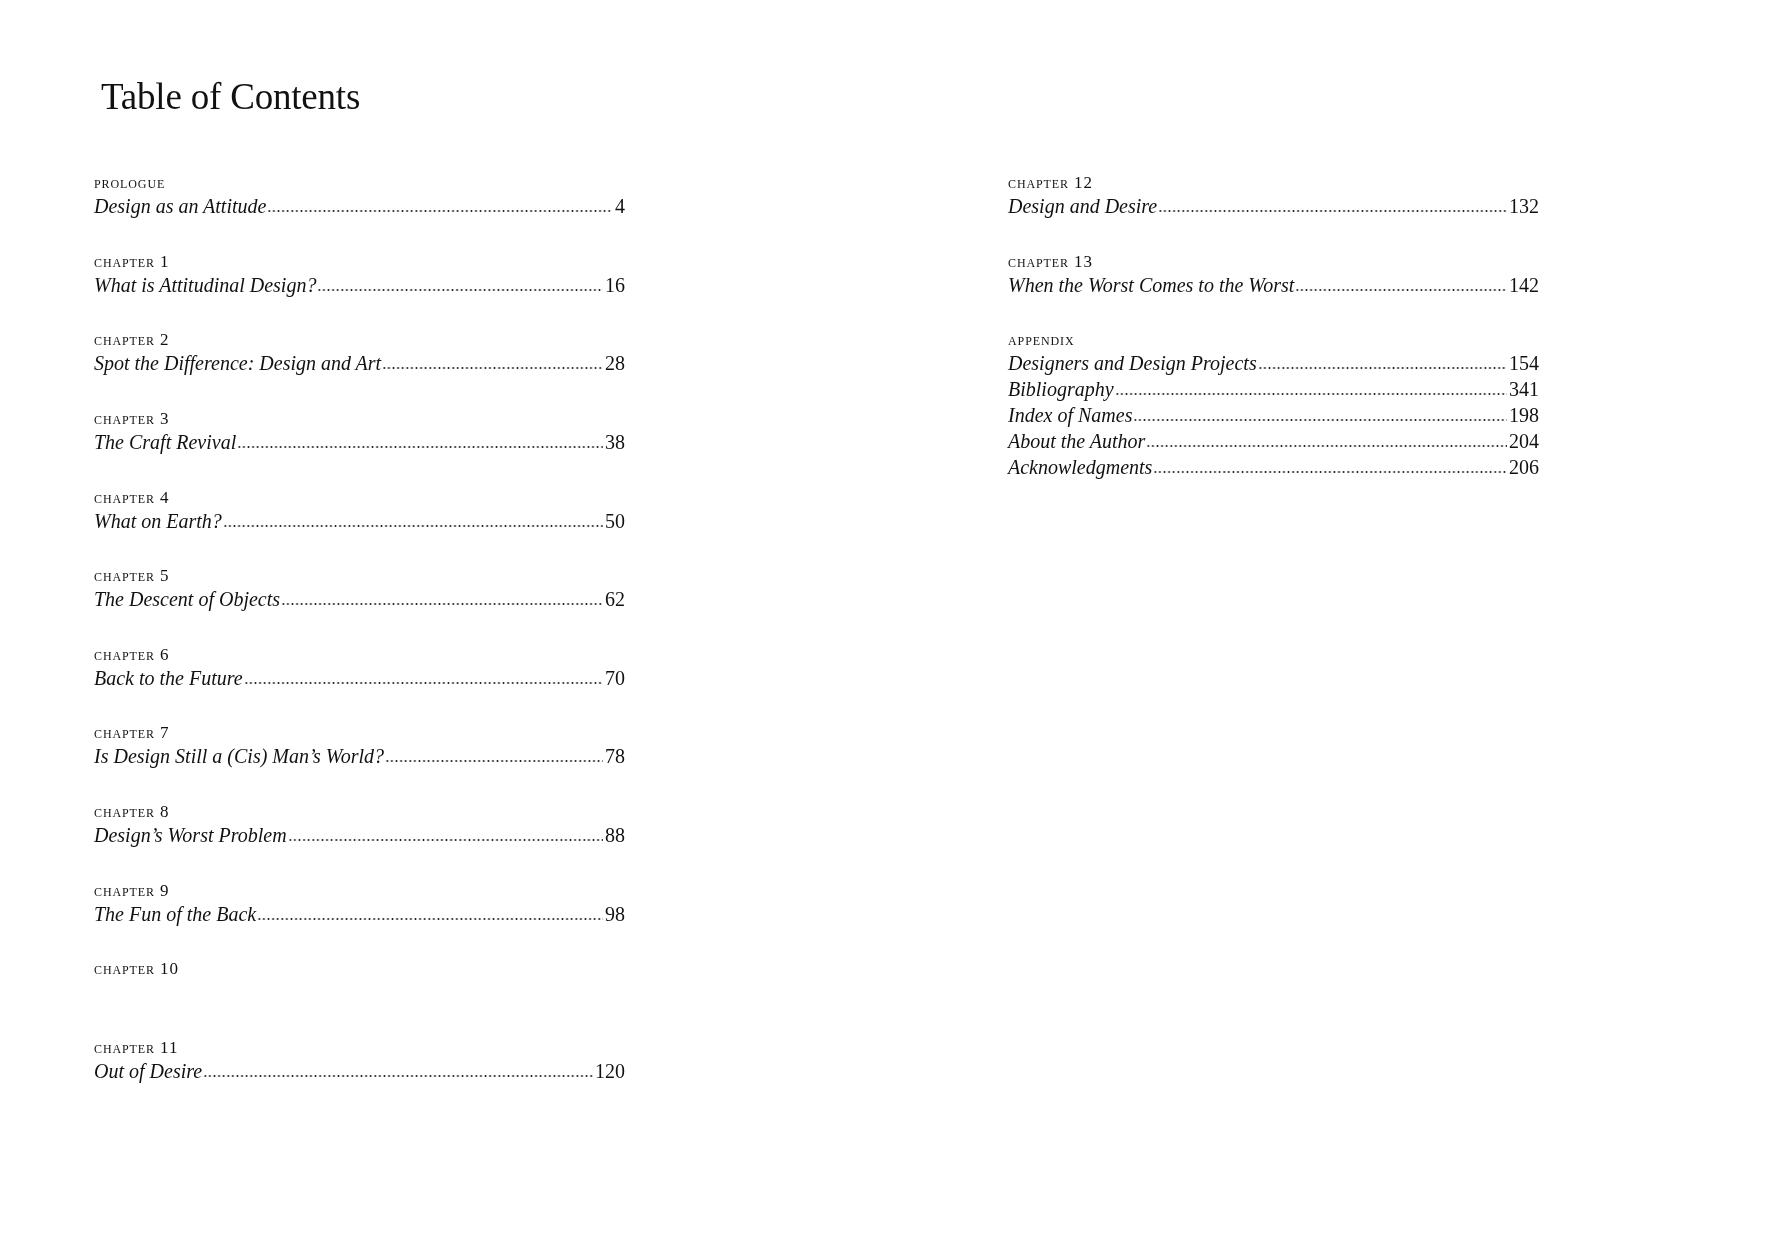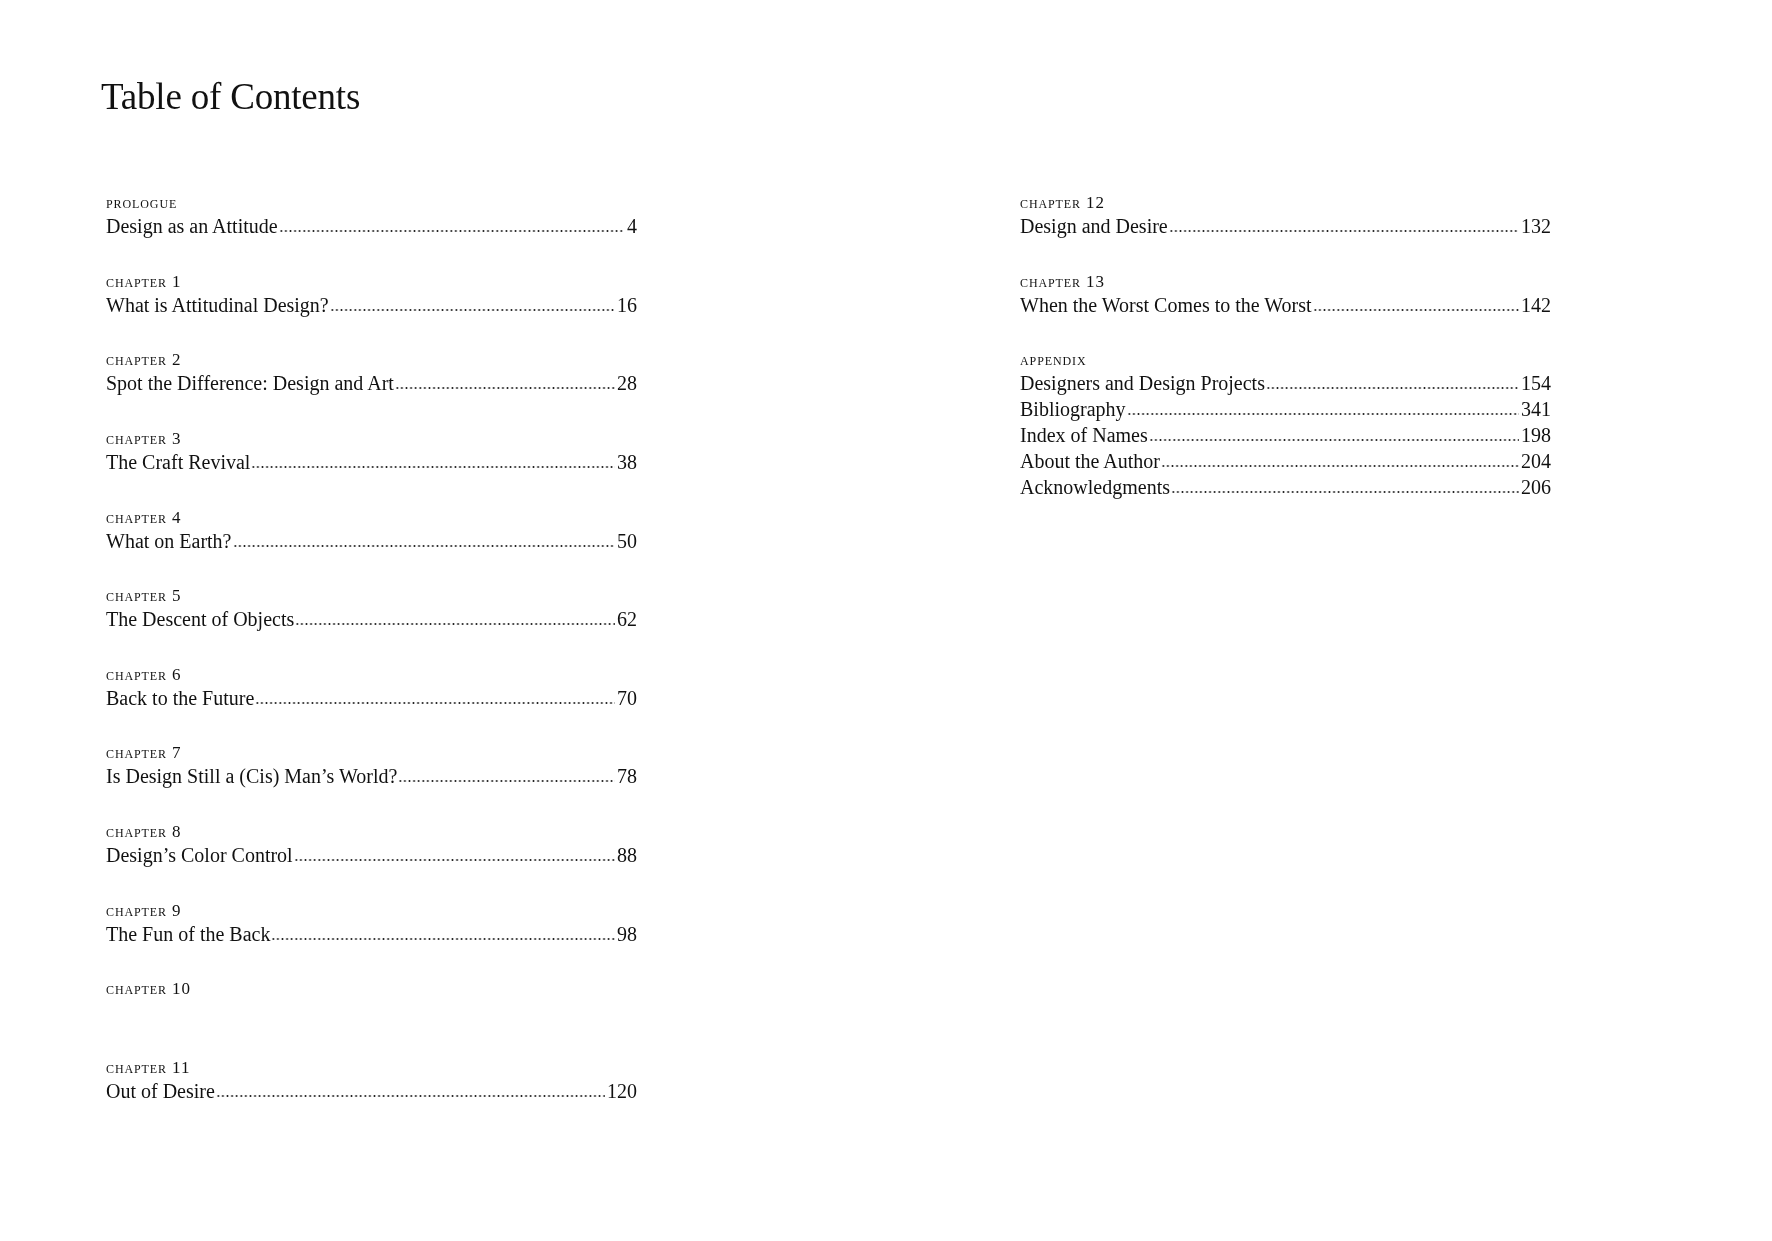--- a/index.html
+++ b/index.html
@@ -33,23 +33,22 @@
     .toc-column.left {
       left: 90px;
       width: 531px;
     }
     .toc-column.right {
       left: 1004px;
       width: 531px;
     }
     .toc-block {
       position: absolute;
-      left: 16px;
+      left: 4px;
       width: 100%;
-      margin-top: 20px;
     }
     .section-label {
       font-variant: small-caps;
       text-transform: lowercase;
       font-size: 17px;
       letter-spacing: 0.9px;
       line-height: 20px;
       height: 20px;
       white-space: nowrap;
     }
@@ -59,20 +58,21 @@
       font-size: 20px;
       line-height: 26px;
       height: 26px;
       white-space: nowrap;
       cursor: pointer;
       text-decoration: none;
       color: inherit;
     }
     .toc-entry .entry-title {
       flex: 0 0 auto;
+      font-style: italic;
     }
     .toc-entry .leader {
       flex: 1 1 auto;
       overflow: hidden;
       margin: 0 2px 0 1px;
       position: relative;
       height: 4px;
       align-self: baseline;
       background-image: radial-gradient(circle, #222 0.85px, transparent 1.15px);
       background-size: 4.6px 4px;
@@ -162,21 +162,21 @@
     <a class="toc-entry">
       <span class="entry-title">Is Design Still a (Cis) Man’s World?</span>
       <span class="leader"></span>
       <span class="page-num">78</span>
     </a>
   </div>
 
   <div class="toc-block" style="top:802px">
     <div class="section-label">Chapter 8</div>
     <a class="toc-entry">
-      <span class="entry-title">Design’s Color Control</span>
+      <span class="entry-title">Design’s Worst Problem</span>
       <span class="leader"></span>
       <span class="page-num">88</span>
     </a>
   </div>
 
   <div class="toc-block" style="top:881px">
     <div class="section-label">Chapter 9</div>
     <a class="toc-entry">
       <span class="entry-title">The Fun of the Back</span>
       <span class="leader"></span>

